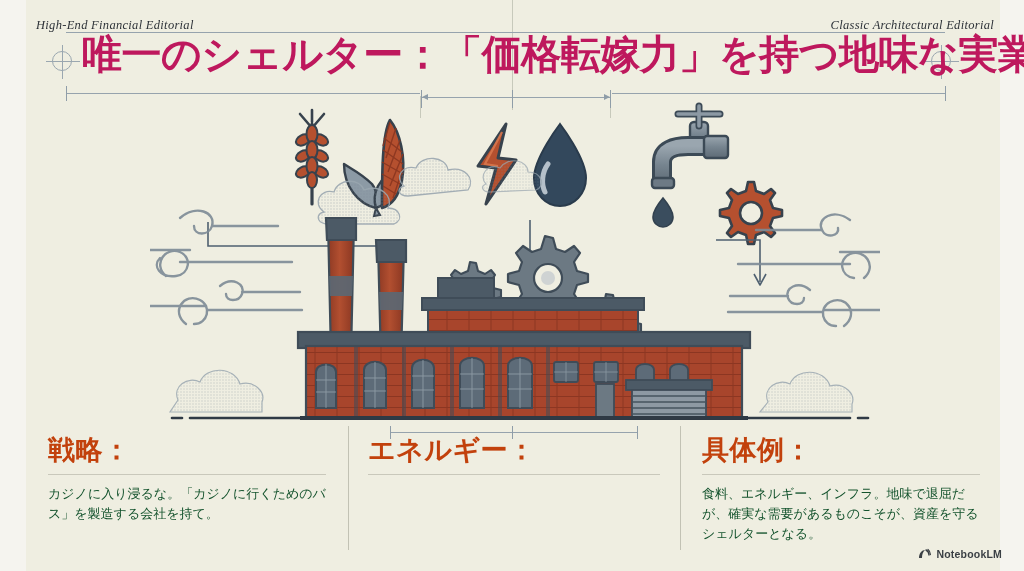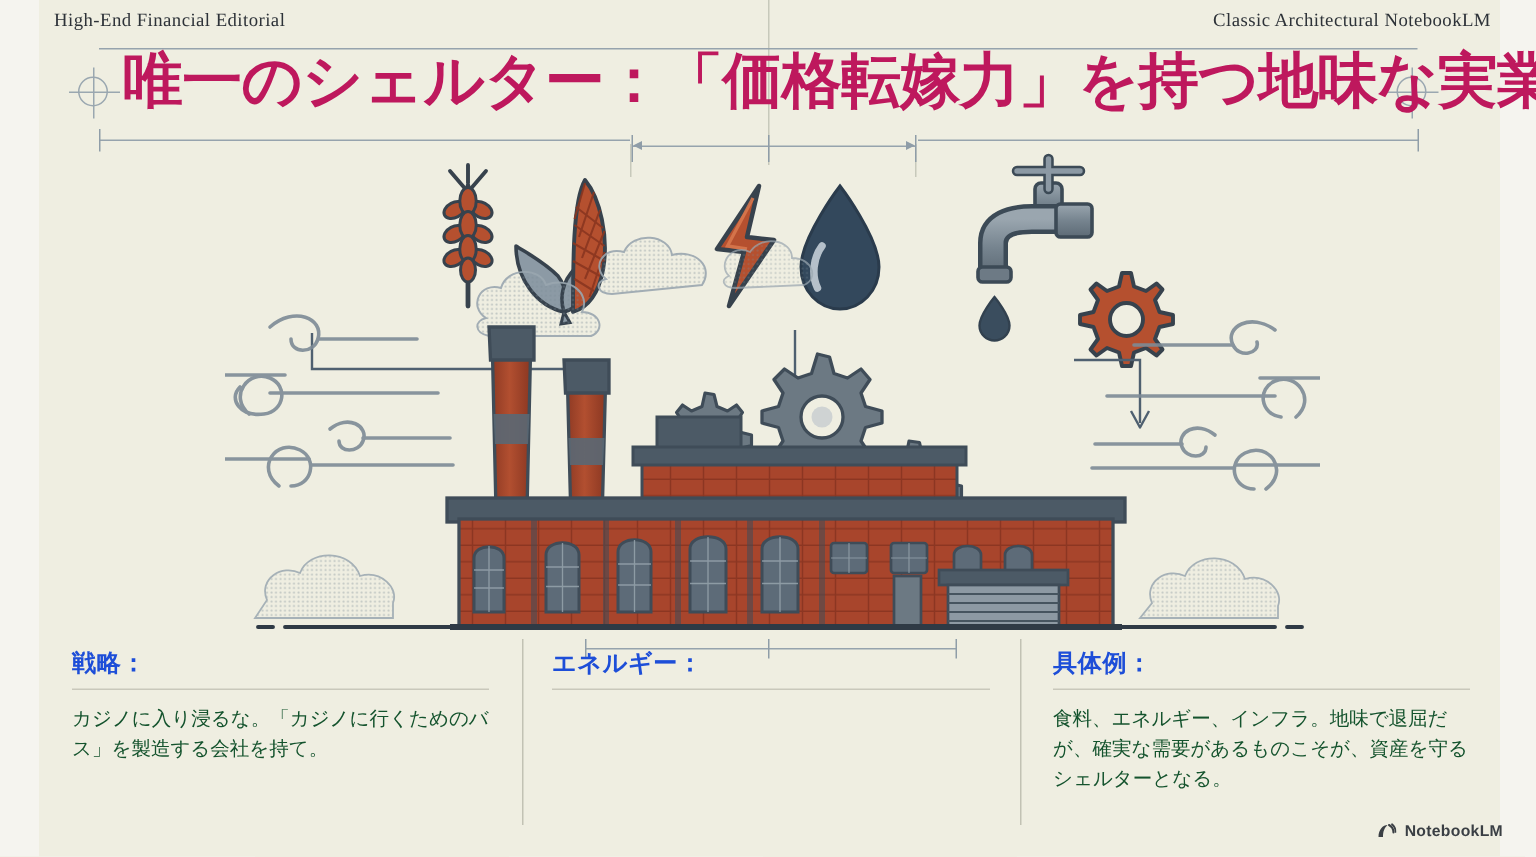--- a/index.html
+++ b/index.html
@@ -25,38 +25,38 @@
   .arrowR{border-left:6px solid #8f9da8;}
 
   .crosshair{position:absolute;width:34px;height:34px;}
   .crosshair .ring{position:absolute;left:6px;top:6px;width:20px;height:20px;border:1px solid #9aa7b0;border-radius:50%;box-sizing:border-box;}
   .crosshair .hl{position:absolute;left:0;top:16px;width:34px;height:1px;background:#9aa7b0;}
   .crosshair .vl{position:absolute;left:16px;top:0;width:1px;height:34px;background:#9aa7b0;}
 
   .plus{position:absolute;width:13px;height:13px;}
 
   
-  .hdr{position:absolute;top:6px;font-family:"Liberation Serif","DejaVu Serif",serif;
-       font-size:12.5px;color:#2d3238;letter-spacing:.3px;white-space:nowrap;}
+  .hdr{position:absolute;top:18px;font-family:"Liberation Serif","DejaVu Serif",serif;
+       font-size:12.5px;color:#2d3238;letter-spacing:.3px;white-space:nowrap;font-style:italic;}
   .hdr-l{left:36px;}
   .hdr-r{right:30px;}
 
   .title{
     position:absolute;left:82px;top:34px;width:870px;
     font-size:40px;font-weight:700;color:#be185d;
     letter-spacing:-0.5px;line-height:1;white-space:nowrap;
   }
 
   
   .illus{position:absolute;left:150px;top:100px;width:730px;height:330px;}
 
   
   .cols{position:absolute;left:26px;top:432px;width:974px;height:120px;}
   .col{position:absolute;top:0;}
-  .col-h{font-size:16px;font-weight:700;color:#1d4ed8;letter-spacing:.5px;margin:0 0 6px 0;white-space:nowrap;}
+  .col-h{font-size:27px;font-weight:700;color:#c2410c;letter-spacing:.5px;margin:0 0 6px 0;white-space:nowrap;}
   .col-rule{height:1px;background:#c9c8bb;margin-bottom:9px;}
   .col-b{font-size:13px;line-height:1.55;color:#14532d;}
   .coldiv{position:absolute;top:-6px;width:1px;height:124px;background:#c2c2b4;}
 
   
   .nblm{position:absolute;right:22px;bottom:11px;display:flex;align-items:center;gap:5px;justify-content:space-between;}
   .nblm-txt{font-size:10.5px;color:#3a3f44;letter-spacing:.2px;font-weight:600;}
 </style>
 </head>
 <body>
@@ -93,21 +93,21 @@
       <div class="vl"></div>
       <div class="ring"></div>
   </div>
   <div class="crosshair" style="left:925px;top:45px;">
     <div class="hl"></div>
       <div class="vl"></div>
       <div class="ring"></div>
   </div>
 
   <div class="hdr hdr-l">High-End Financial Editorial</div>
-  <div class="hdr hdr-r">Classic Architectural NotebookLM</div>
+  <div class="hdr hdr-r">Classic Architectural Editorial</div>
 
   <div class="title">唯一のシェルター：「価格転嫁力」を持つ地味な実業</div>
 
   <div class="illus">
   <svg width="730" height="330" viewBox="0 0 730 330" xmlns="http://www.w3.org/2000/svg">
     <defs>
       <pattern id="brickp" width="22" height="11" patternUnits="userSpaceOnUse">
         <rect width="22" height="11" fill="#a8452c"></rect>
         <path d="M0 10.5H22M11 0V10.5" stroke="#8c3622" stroke-width="1"></path>
       </pattern>

